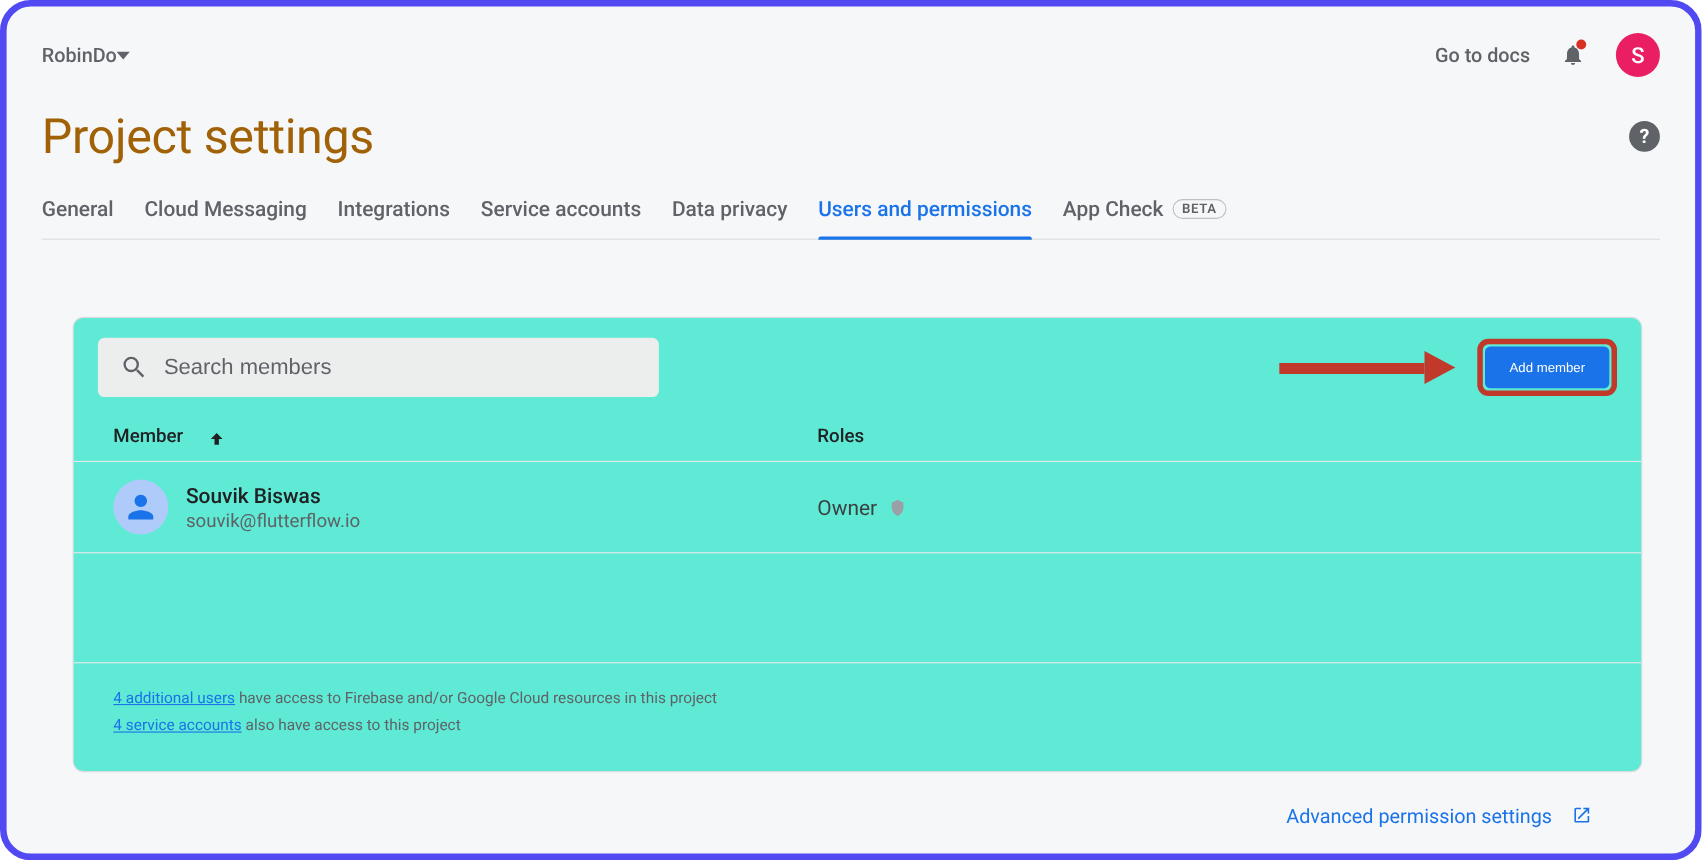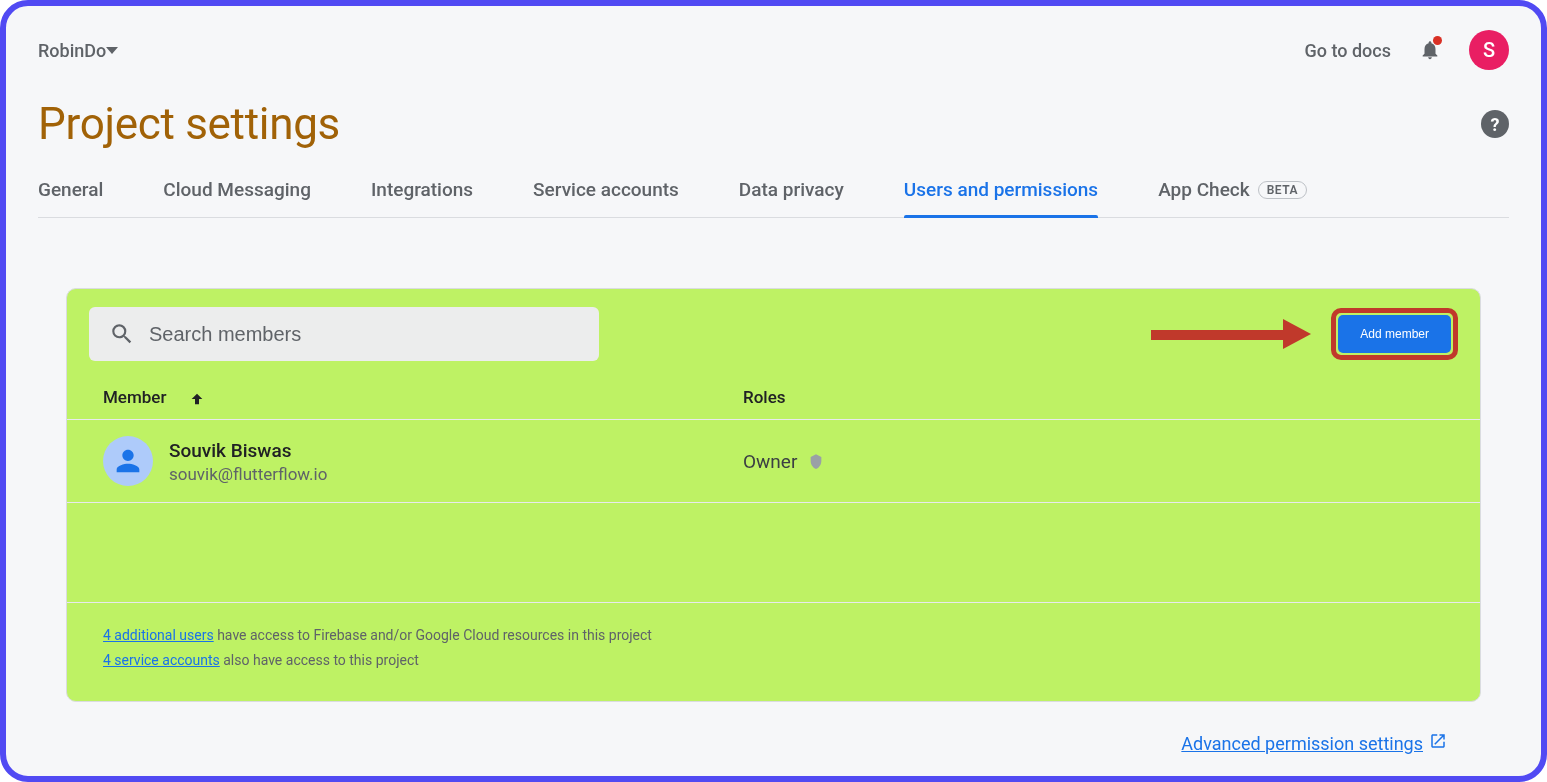--- a/index.html
+++ b/index.html
@@ -95,21 +95,21 @@
     border-radius: 50%;
     background: #5f6368;
     color: #fff;
     display: flex; align-items: center; justify-content: center;
     font-size: 18px; font-weight: 700;
     cursor: pointer;
   }
   
   .tabs {
     display: flex;
-    gap: 60px;
+    gap: 28px;
     margin-top: 28px;
     border-bottom: 1px solid #dadce0;
     align-items: flex-start;
   }
   .tab {
     color: #5f6368;
     font-size: 19px;
     font-weight: 500;
     padding-bottom: 16px;
     cursor: pointer;
@@ -133,22 +133,22 @@
     font-size: 12px;
     font-weight: 600;
     color: #5f6368;
     border: 1px solid #bdc1c6;
     border-radius: 10px;
     padding: 1px 8px;
     letter-spacing: 0.5px;
   }
   
   .card {
-    margin: 70px 28px 0 28px;
-    background: #bef264;
+    margin: 70px 16px 0 28px;
+    background: #5eead4;
     border: 1px solid #dadce0;
     border-radius: 10px;
   }
   .card-header {
     display: flex;
     align-items: center;
     justify-content: space-between;
     padding: 18px 22px 18px 22px;
   }
   .search-pill {
@@ -278,25 +278,23 @@
     cursor: pointer;
   }
   
   .advanced {
     text-align: right;
     padding: 30px 62px 0 0;
     font-size: 18px;
   }
   .advanced a {
     color: #1a73e8;
-    text-decoration: underline;
     cursor: pointer;
     display: inline-flex;
-    align-items: center;
-    gap: 6px;
+    gap: 18px;
   }
 </style>
 </head>
 <body>
 
 <div class="frame">
   <div class="inner">
 
     <div class="topbar">
       <div class="project-switch">

